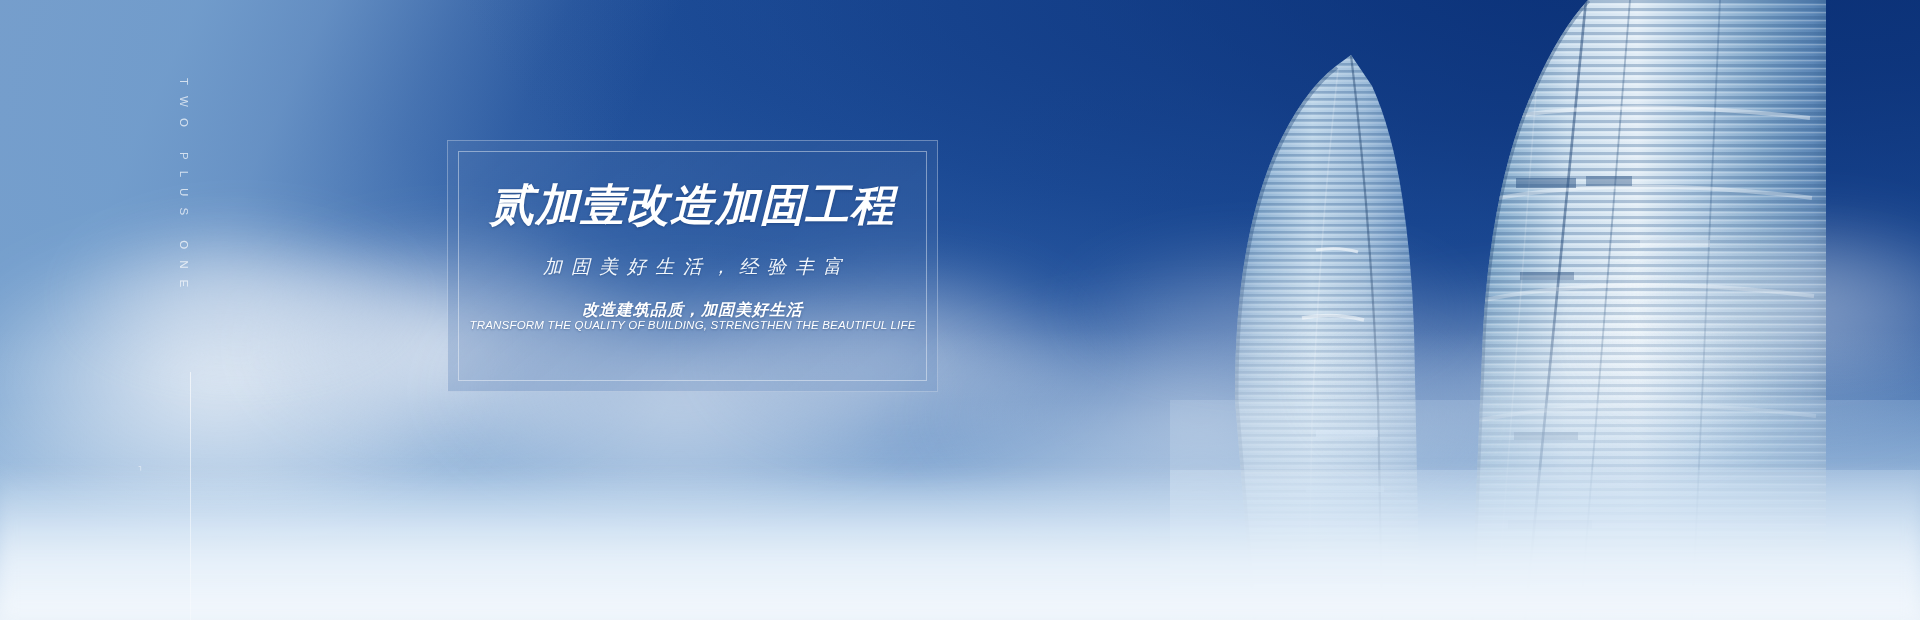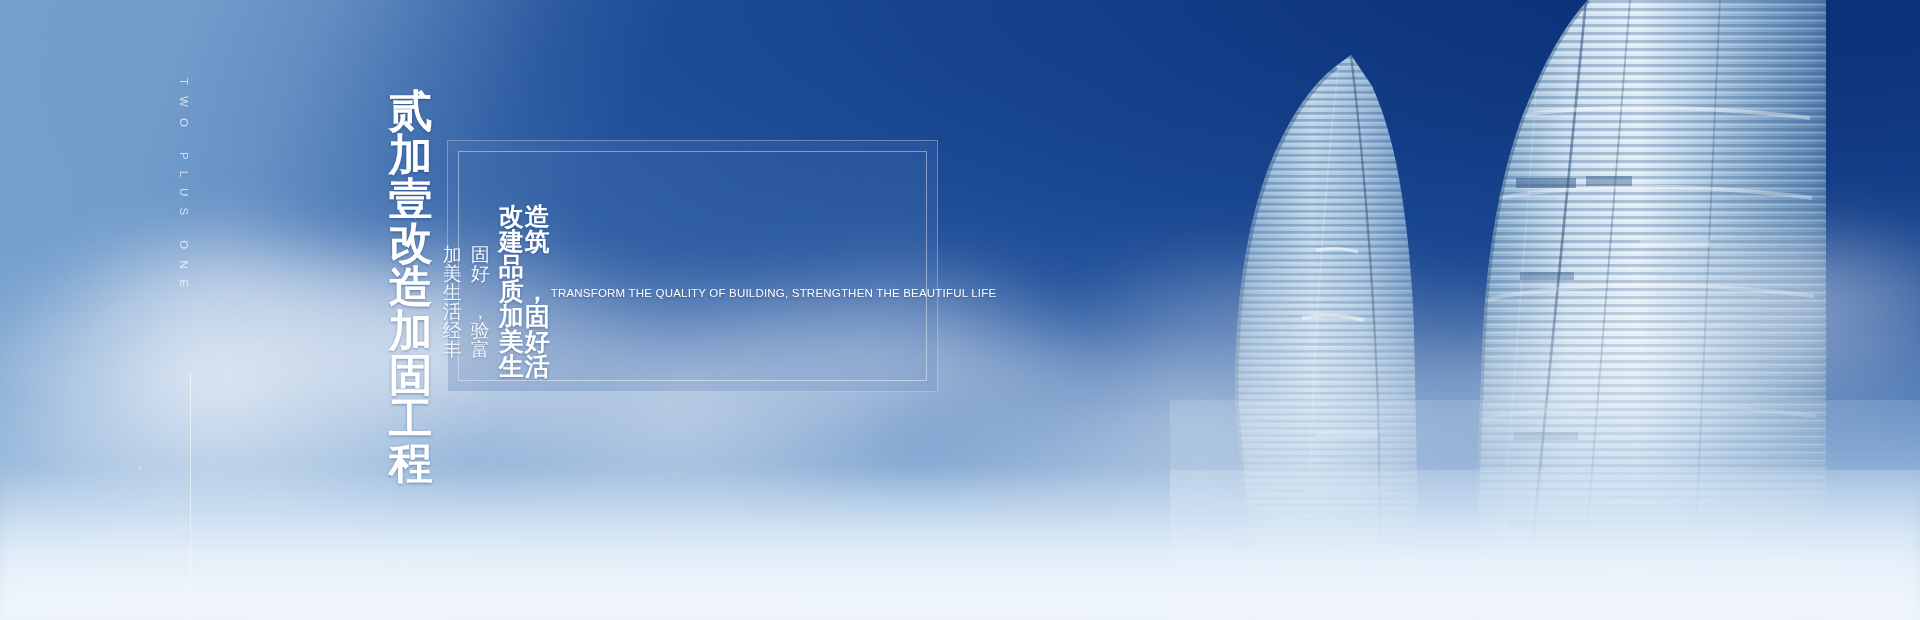--- a/index.html
+++ b/index.html
@@ -122,23 +122,24 @@
     border:1px solid rgba(255,255,255,.30);
   }
   .panel-inner-border{
     position:absolute;
     left:10px; top:10px; right:10px; bottom:10px;
     border:1px solid rgba(255,255,255,.42);
     pointer-events:none;
   }
   .panel-content{
     position:absolute; inset:0;
-    display:flex; flex-direction:row;
-    align-items:center; justify-content:center;
+    display:flex; flex-direction:column;
+    align-items:center; justify-content:flex-start;
     padding-top:42px;
+    font-style:italic;
   }
 
   .title-main{
     font-size:44px;
     font-weight:700;
     color:#ffffff;
     letter-spacing:1px;
     line-height:1;
     text-shadow:0 1px 3px rgba(10,40,90,.38);
   }
@@ -146,30 +147,30 @@
     margin-top:30px;
     font-size:19px;
     font-weight:400;
     color:#f2f7fc;
     letter-spacing:9px;
     padding-left:9px;
     line-height:1;
     text-shadow:0 1px 2px rgba(10,40,90,.30);
   }
   .title-slogan{
-    margin-top:8px;
-    font-size:25px;
+    margin-top:26px;
+    font-size:16px;
     font-weight:700;
     color:#ffffff;
     letter-spacing:1px;
     line-height:1;
     text-shadow:0 1px 3px rgba(10,40,90,.38);
   }
   .title-en{
-    margin-top:14px;
+    margin-top:2px;
     font-size:11.5px;
     font-weight:400;
     color:#ffffff;
     letter-spacing:.2px;
     line-height:1;
     white-space:nowrap;
     text-shadow:0 1px 2px rgba(10,40,90,.35);
   }
 
   

